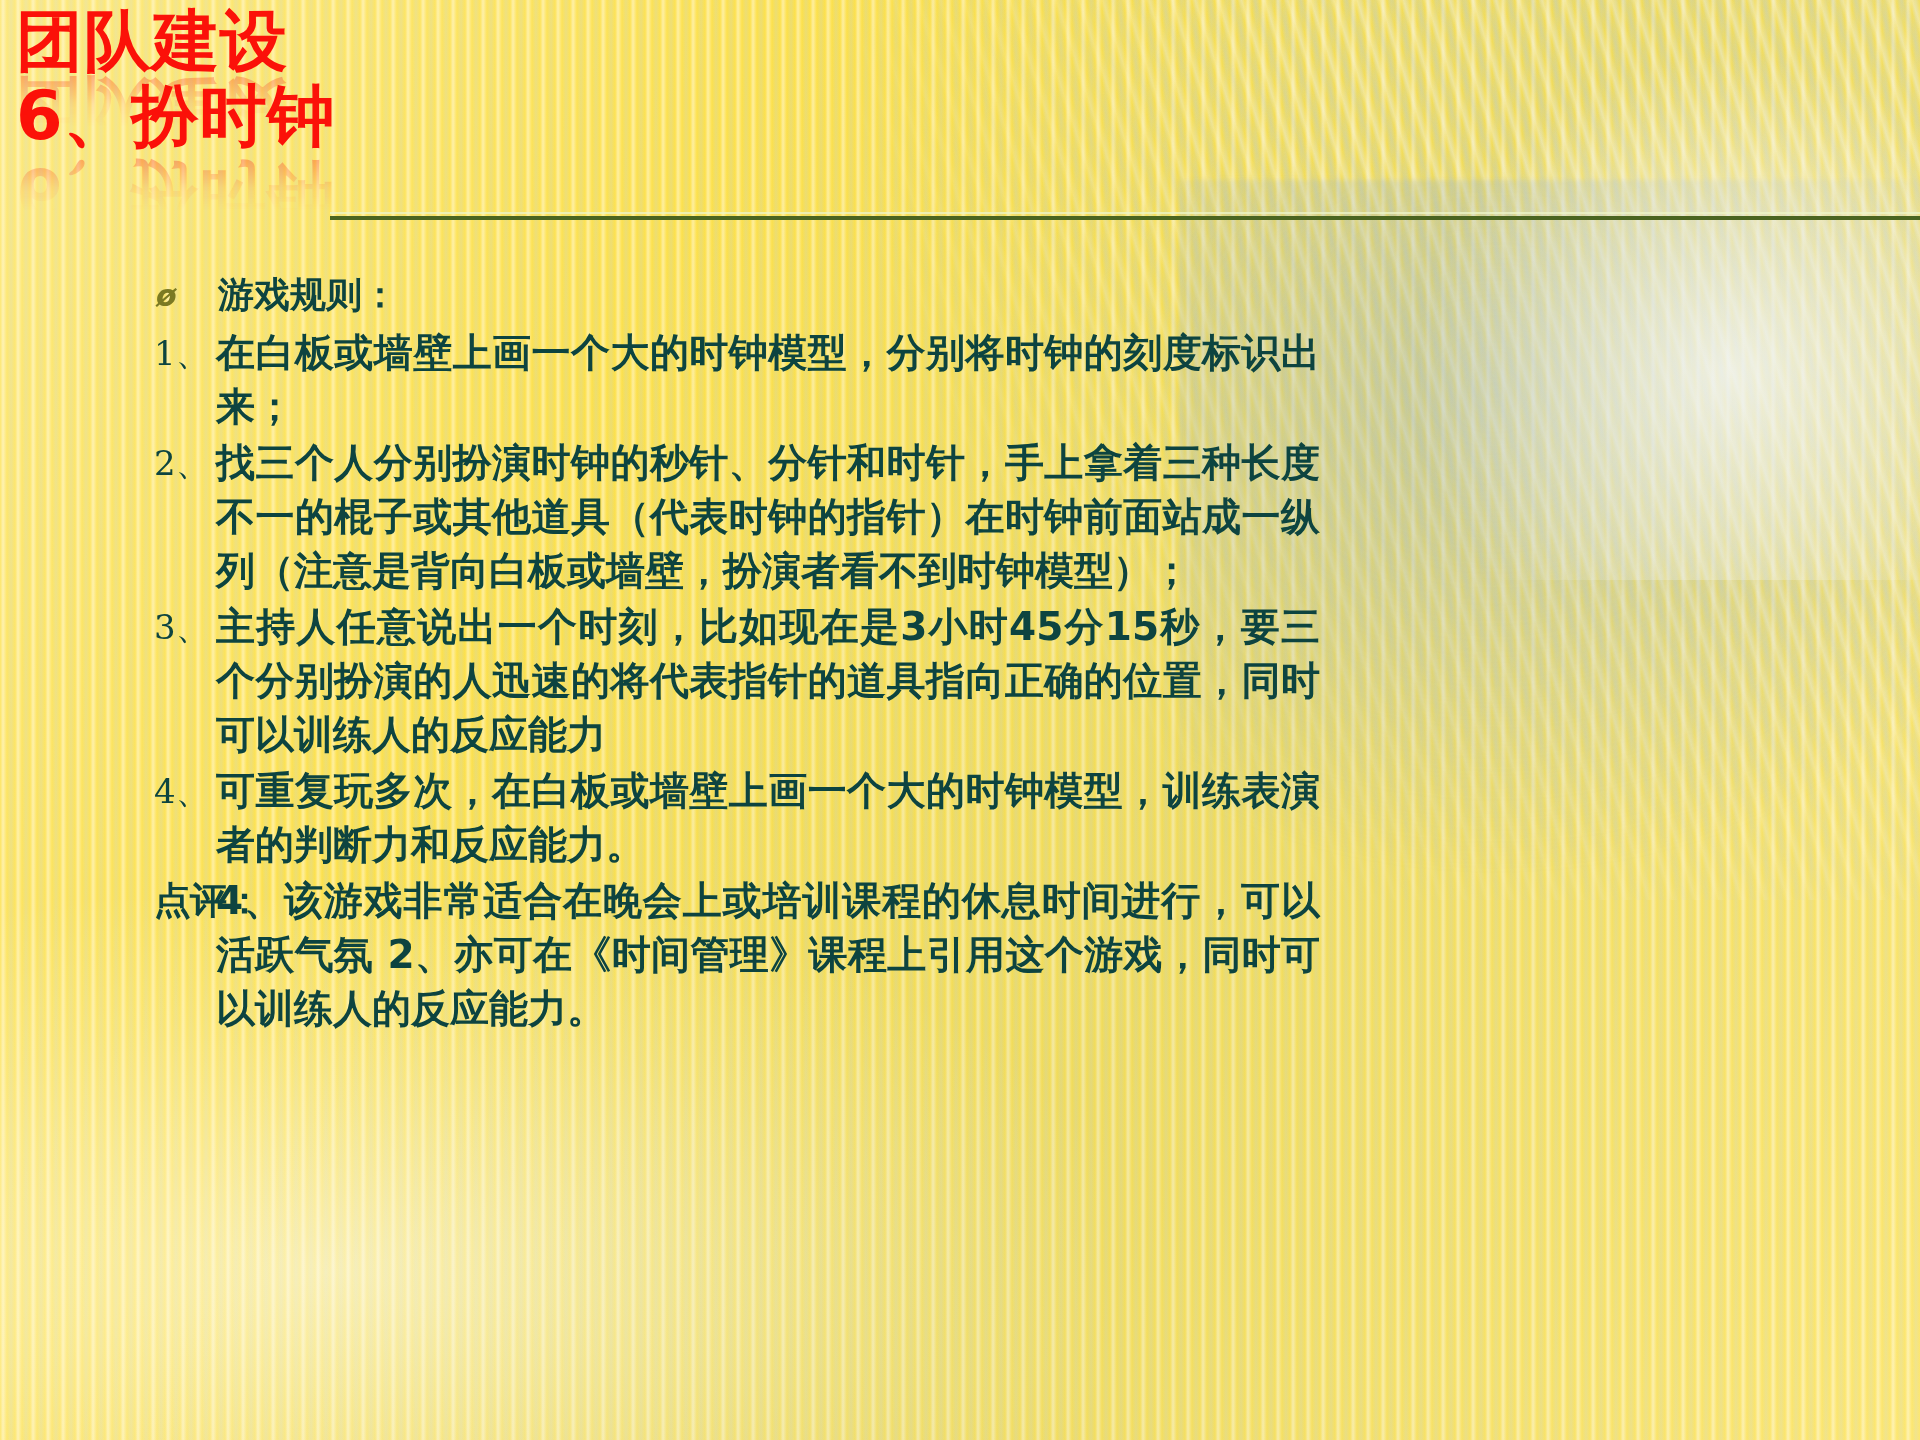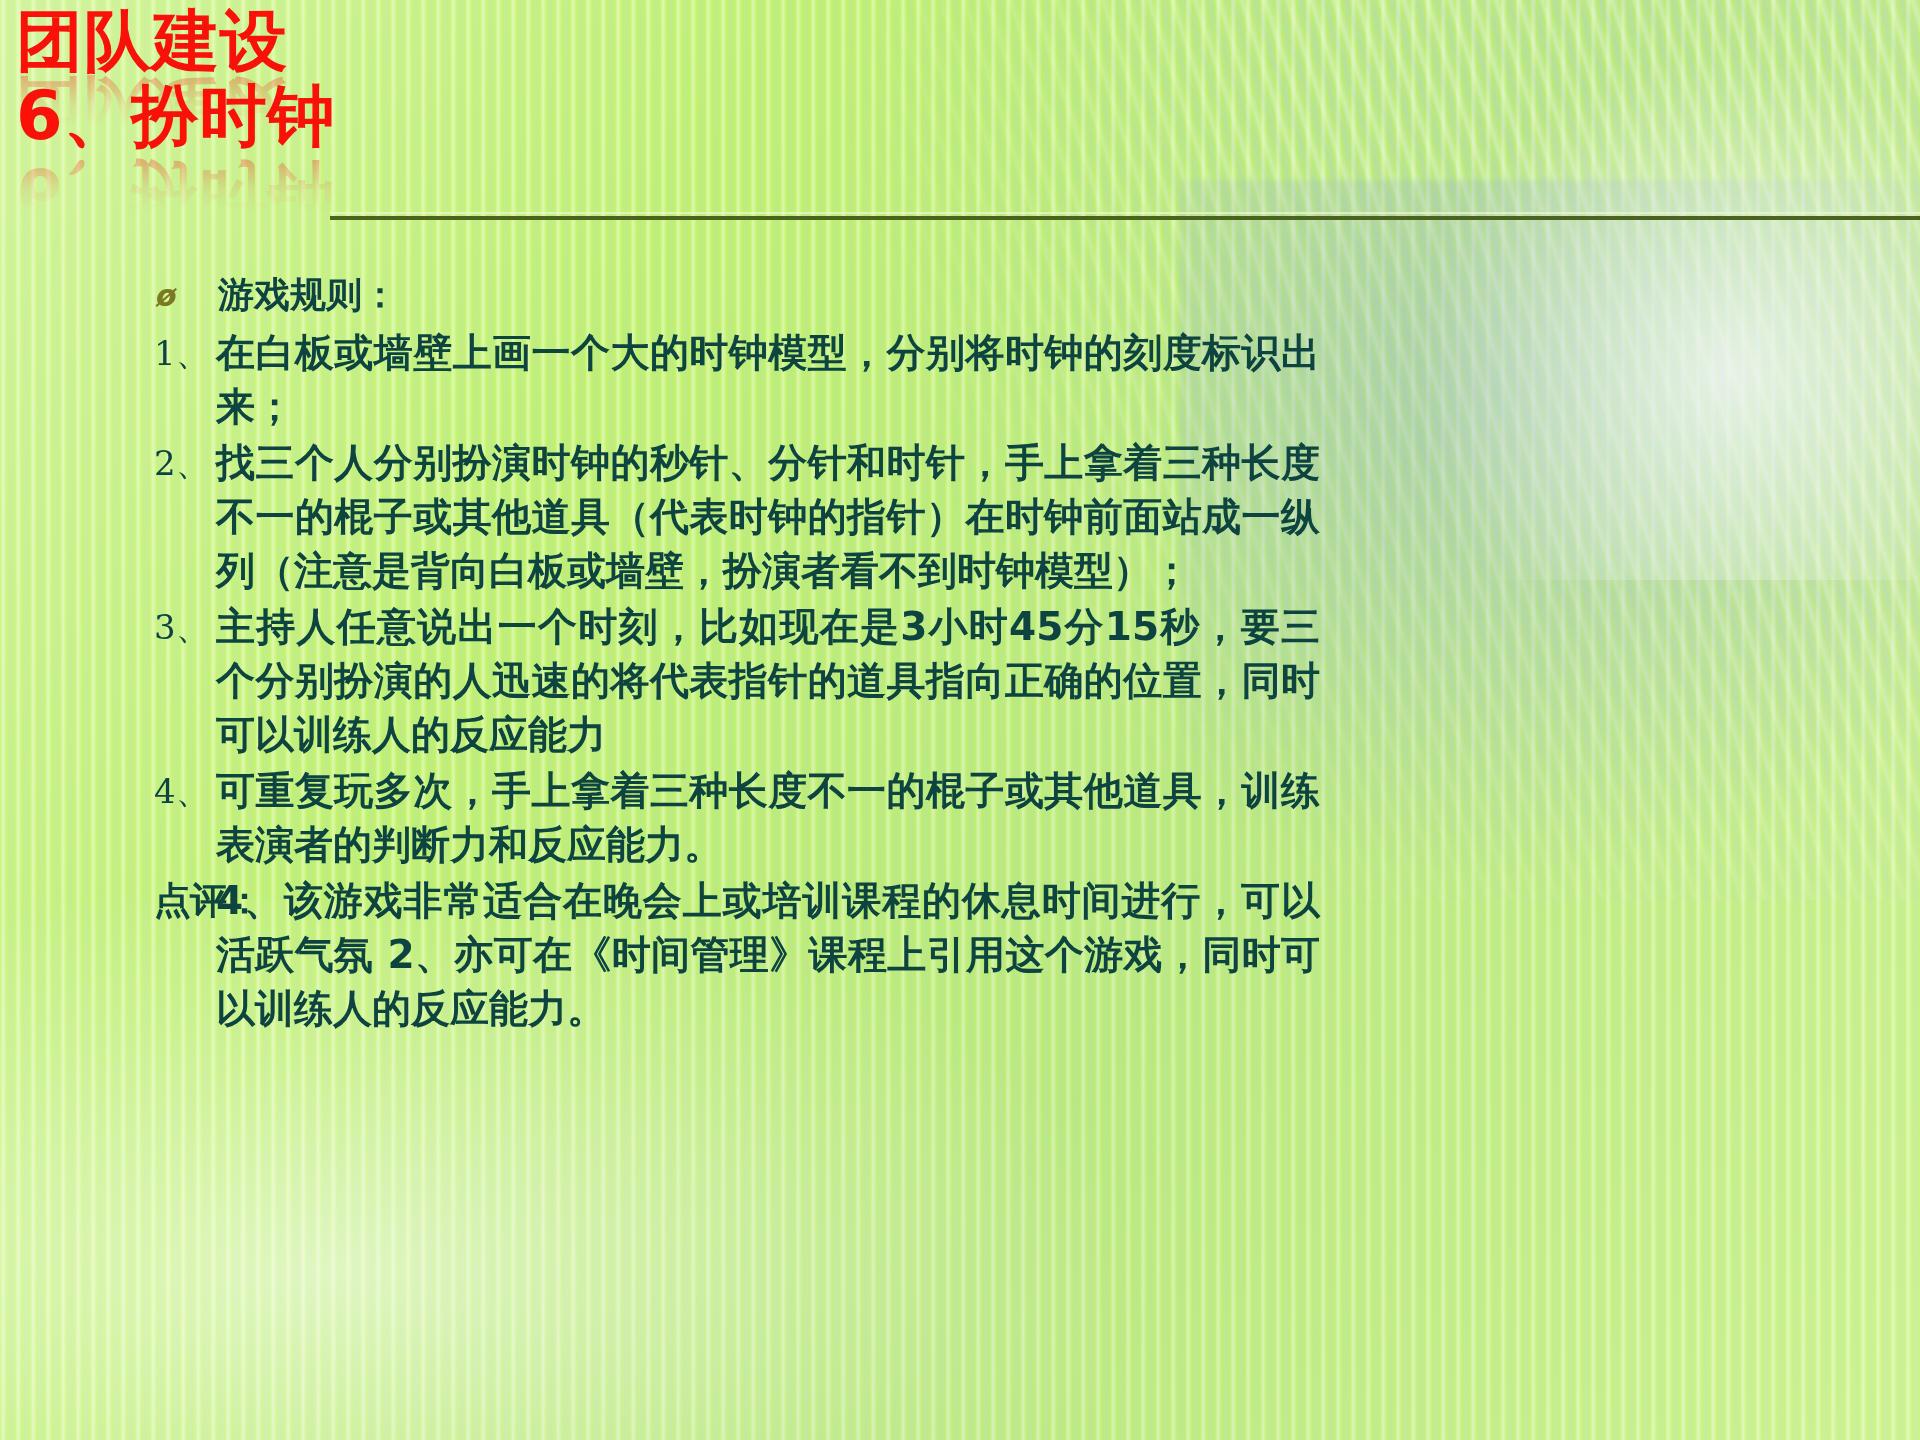--- a/index.html
+++ b/index.html
@@ -8,21 +8,21 @@
     font-family:"DejaVu Sans", sans-serif;
     overflow:hidden;
     background:#e6f0f9;
   }
 
   
   #slide{
     position:relative;
     width:1920px; height:1440px;
     overflow:hidden;
-    background:#bef264;
+    background:#fde047;
   }
 
   
   .tex-vert{
     position:absolute; inset:0;
     background:
       repeating-linear-gradient(
         90deg,
         rgba(255,255,255,0.00) 0px,
         rgba(255,255,255,0.55) 3px,
@@ -219,21 +219,21 @@
       <div class="para">找三个人分别扮演时钟的秒针、分针和时针，手上拿着三种长度不一的棍子或其他道具（代表时钟的指针）在时钟前面站成一纵列（注意是背向白板或墙壁，扮演者看不到时钟模型）；</div>
     </div>
 
     <div class="row r-3">
       <div class="marker">3、</div>
       <div class="para">主持人任意说出一个时刻，比如现在是3小时45分15秒，要三个分别扮演的人迅速的将代表指针的道具指向正确的位置，同时可以训练人的反应能力</div>
     </div>
 
     <div class="row r-4">
       <div class="marker">4、</div>
-      <div class="para">可重复玩多次，手上拿着三种长度不一的棍子或其他道具，训练表演者的判断力和反应能力。</div>
+      <div class="para">可重复玩多次，在白板或墙壁上画一个大的时钟模型，训练表演者的判断力和反应能力。</div>
     </div>
 
     <div class="row r-c">
       <div class="marker word">点评：</div>
       <div class="para">4、该游戏非常适合在晚会上或培训课程的休息时间进行，可以活跃气氛 2、亦可在《时间管理》课程上引用这个游戏，同时可以训练人的反应能力。</div>
     </div>
 
   </div>
 </div>
 

